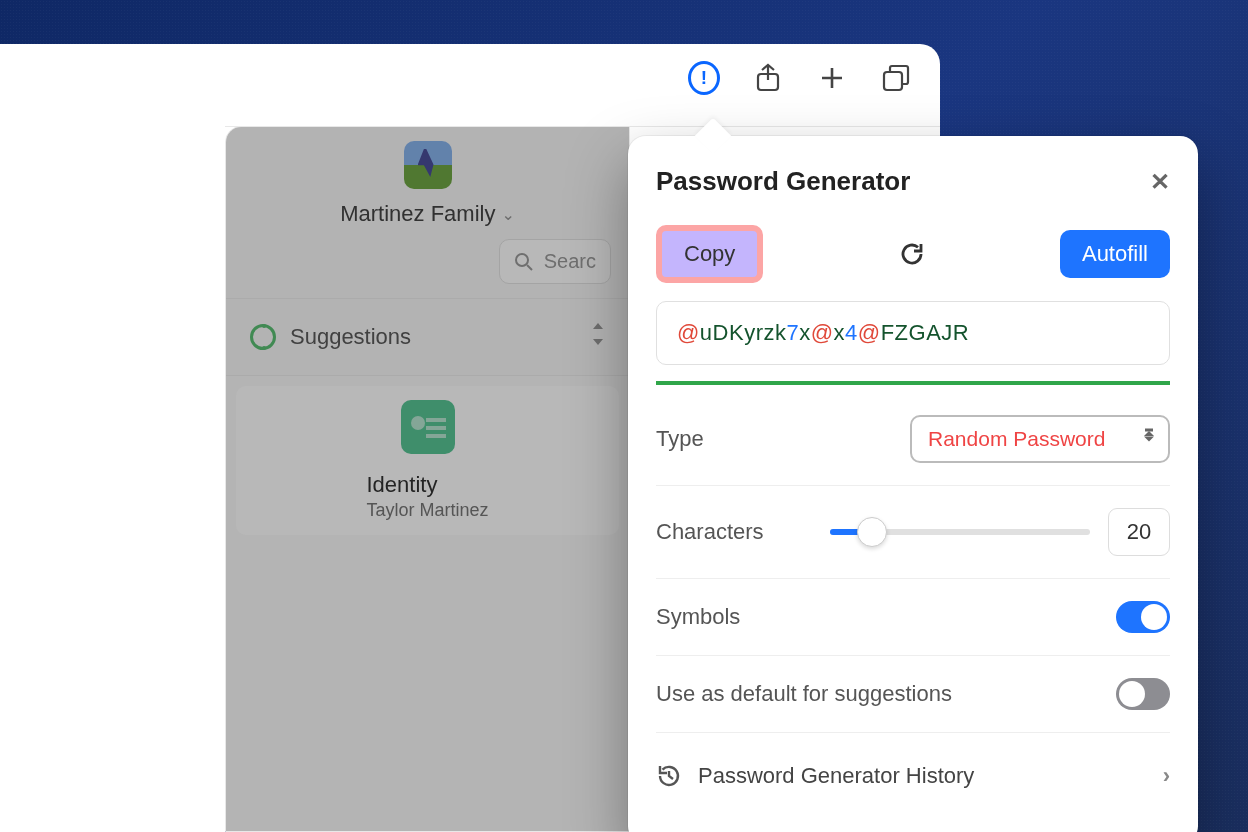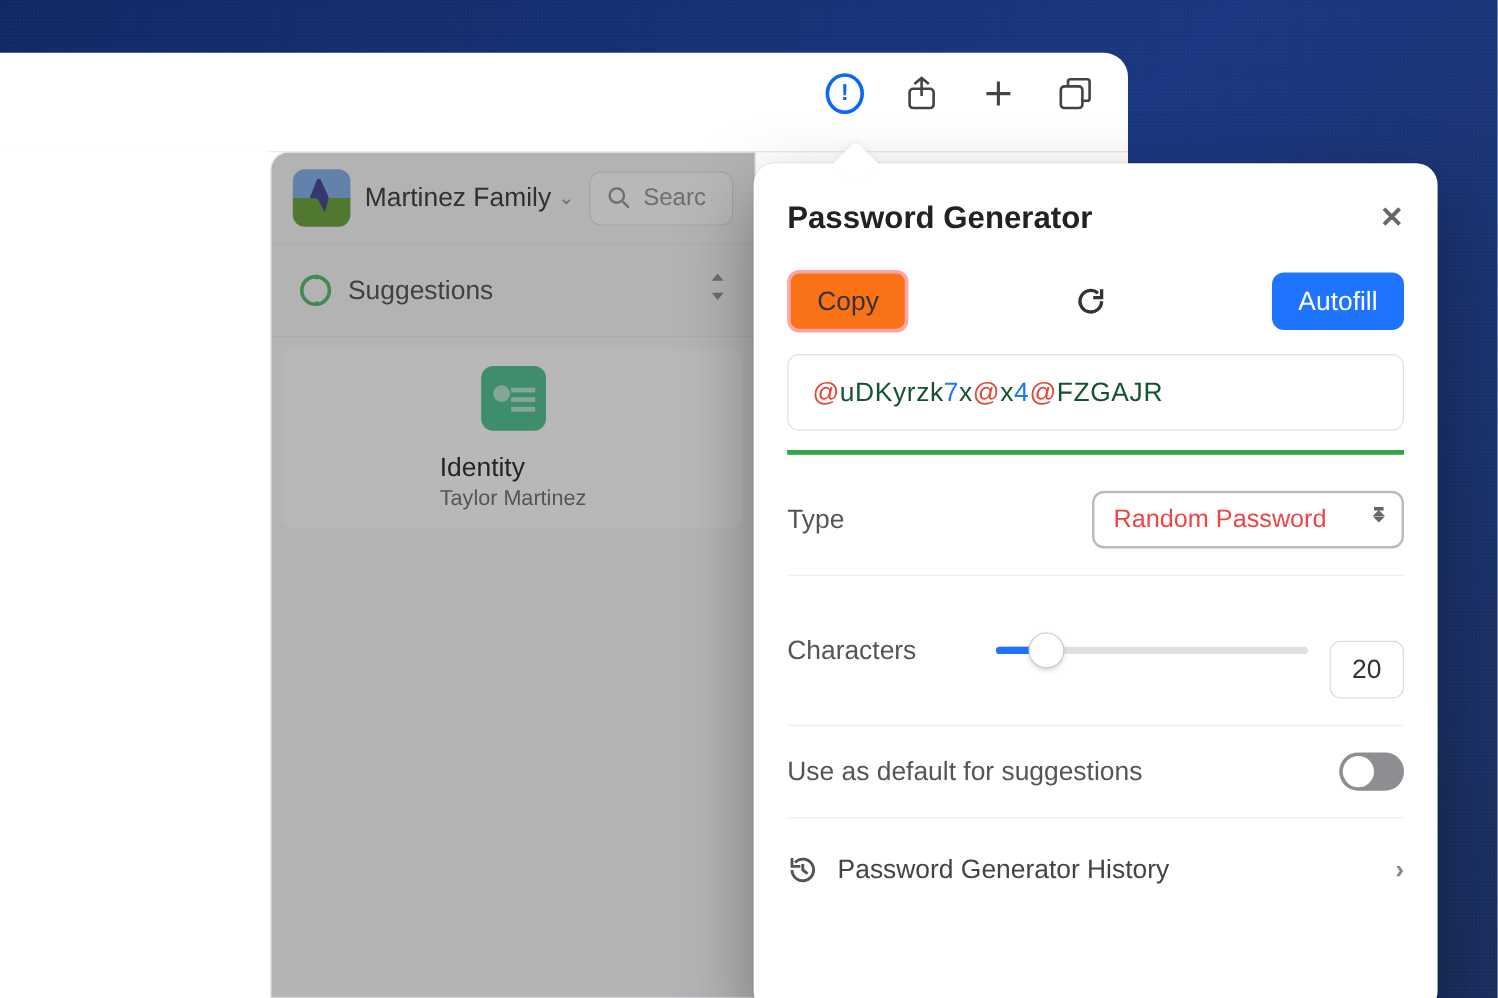--- a/index.html
+++ b/index.html
@@ -83,20 +83,21 @@
       overflow: hidden;
       border: 1px solid #e8e8e8;
     }
     .mini-panel .overlay {
       position: absolute; inset: 0; background: rgba(0,0,0,0.28);
     }
     .mini-header {
       display:flex; align-items:center; gap:12px; padding: 14px 18px;
       border-bottom: 1px solid #eee;
       background: #f8f8f8;
+      flex-direction: column;
     }
     .acct-avatar {
       width: 48px; height: 48px; border-radius: 10px;
       background: linear-gradient(180deg,#88b5ee 50%,#6fa745 50%);
       position: relative; overflow:hidden;
     }
     .acct-avatar::after{
       content:""; position:absolute; left:14px; top:8px; width:16px; height:28px;
       background:#4a4e9a; clip-path: polygon(40% 0,55% 0,100% 55%,80% 100%,40% 58%,0 58%);
     }
@@ -146,21 +147,21 @@
     .popup::before{
       content:""; position:absolute; top:-13px; left:72px; width:26px;height:26px;background:#fff;transform:rotate(45deg);border-top-left-radius:4px;
       box-shadow:-2px -2px 4px rgba(0,0,0,0.04);
     }
     .popup-header{display:flex;align-items:center;justify-content:space-between;margin-bottom:28px;}
     .popup-title{font-size:26px;font-weight:700;color:#222;}
     .close-btn{font-size:24px;color:#666;cursor:pointer;font-weight:600;}
 
     .actions{display:flex;align-items:center;gap:14px;margin-bottom:18px;}
     .btn-copy{
-      padding:10px 22px;font-size:22px;border:3px solid #fca5a5;border-radius:10px;background:#f97316;color:#333;
+      padding:10px 22px;font-size:22px;border:6px solid #fca5a5;border-radius:10px;background:#c4b5fd;color:#333;
     }
     .btn-refresh{width:36px;height:36px;display:flex;align-items:center;justify-content:center;margin:0 auto;color:#444;}
     .btn-autofill{
       margin-left:auto;padding:11px 22px;font-size:22px;border:none;border-radius:10px;background:#1e74ff;color:#fff;font-weight:500;
     }
 
     .pw-box{
       border:1px solid #e0e0e0;border-radius:10px;padding:18px 20px;font-size:22px;font-family:ui-monospace,Menlo,monospace;letter-spacing:0.5px;
     }
     .pw-box .sym{color:#e0493a;}
@@ -174,21 +175,21 @@
     .type-select{
       border:2px solid #bbb;border-radius:10px;padding:10px 38px 10px 16px;font-size:21px;color:#ef4444;position:relative;min-width:260px;text-align:left;
     }
     .type-select::after{content:"";position:absolute;right:14px;top:50%;transform:translateY(-50%);width:0;height:0;border-left:5px solid transparent;border-right:5px solid transparent;border-top:5px solid #666;box-shadow:0 -9px 0 -1px #666;}
     .type-select::before{content:"";position:absolute;right:14px;top:calc(50% - 8px);width:0;height:0;border-left:5px solid transparent;border-right:5px solid transparent;border-bottom:5px solid #666;}
 
     .slider-row{display:flex;align-items:center;gap:18px;flex:1;justify-content:flex-end;}
     .slider{position:relative;width:260px;height:6px;background:#e0e0e0;border-radius:3px;}
     .slider-fill{position:absolute;left:0;top:0;height:6px;background:#1e74ff;border-radius:3px;width:16%;}
     .slider-thumb{position:absolute;top:50%;left:16%;transform:translate(-50%,-50%);width:30px;height:30px;background:#fff;border:1px solid #ccc;border-radius:50%;box-shadow:0 2px 4px rgba(0,0,0,0.15);}
-    .char-count{border:1px solid #ddd;border-radius:9px;padding:10px 3px;font-size:22px;color:#333;min-width:62px;text-align:center;margin-top:32px;}
+    .char-count{border:1px solid #ddd;border-radius:9px;padding:10px 3px;font-size:22px;color:#333;min-width:62px;text-align:center;}
 
     .toggle{width:54px;height:32px;border-radius:16px;position:relative;}
     .toggle.on{background:#1e74ff;}
     .toggle.off{background:#8d8d92;}
     .toggle::after{content:"";position:absolute;top:3px;width:26px;height:26px;background:#fff;border-radius:50%;}
     .toggle.on::after{right:3px;}
     .toggle.off::after{left:3px;}
 
     .history-row{display:flex;align-items:center;gap:16px;padding:30px 0;color:#444;font-size:22px;}
     .history-row .chev{margin-left:auto;color:#888;font-size:22px;font-weight:600;}
@@ -293,20 +294,24 @@
     <div class="slider-row">
       <div class="slider">
         <div class="slider-fill" id="slider-fill" style="width: 16%;"></div>
         <div class="slider-thumb" id="slider-thumb" style="left: 16%;"></div>
       </div>
       <div class="char-count">20</div>
     </div>
   </div>
 
 
+  <div class="row">
+    <div class="label">Symbols</div>
+    <div class="toggle on" id="tog-symbols"></div>
+  </div>
 
   <div class="row" style="border-bottom:1px solid #eee;">
     <div class="label">Use as default for suggestions</div>
     <div class="toggle off" id="tog-default"></div>
   </div>
 
   <div class="history-row">
     <svg width="26" height="26" viewBox="0 0 26 26" fill="none" stroke="#555" stroke-width="2.4">
       <path d="M4 13a9 9 0 1 0 2.5-6.3"></path>
         <path d="M4 3v7h7"></path>

